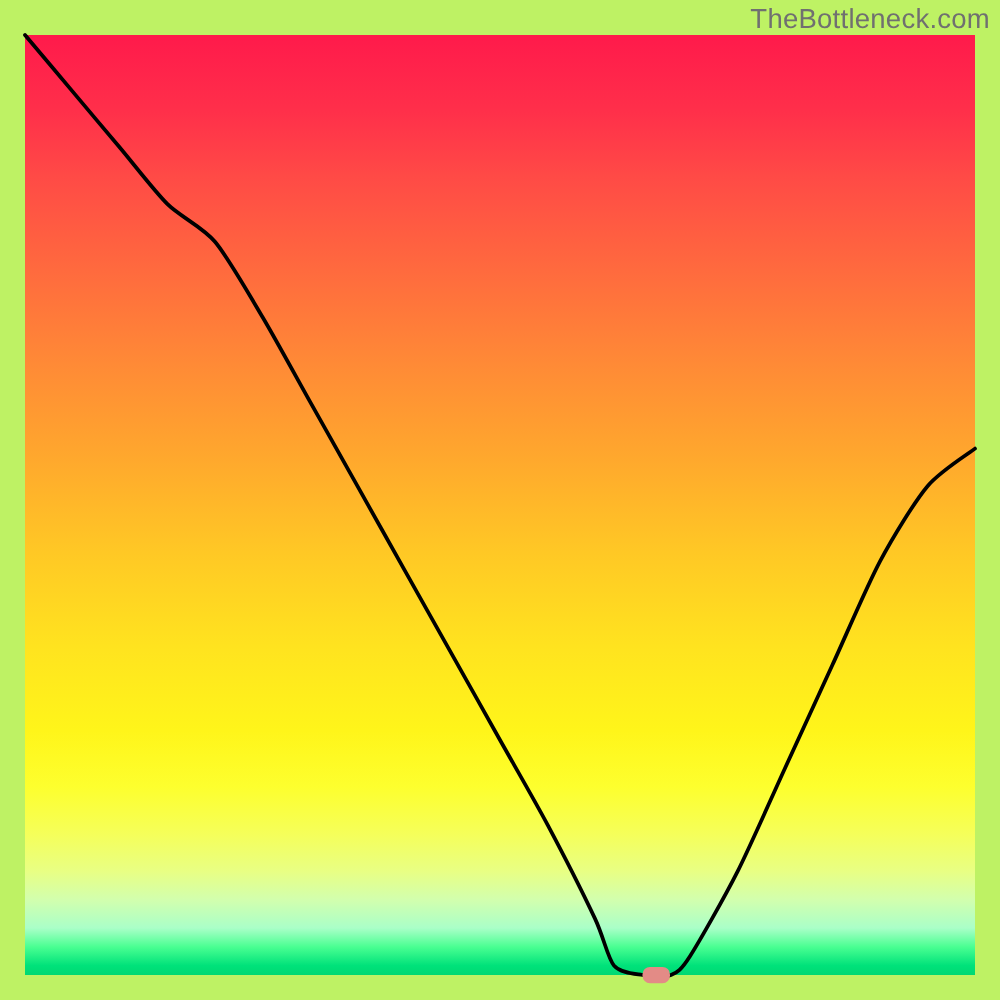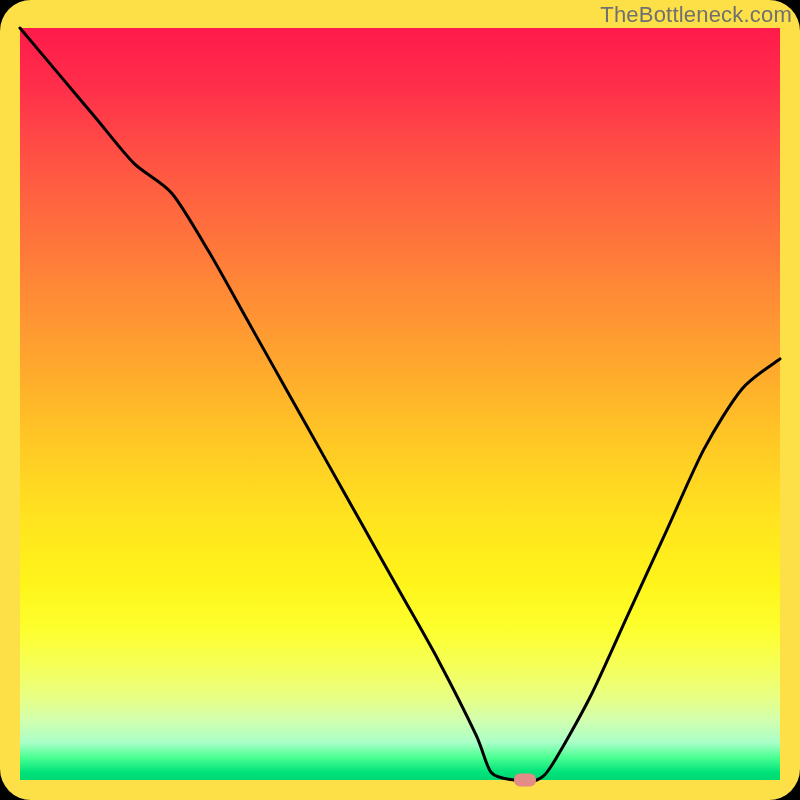--- a/index.html
+++ b/index.html
@@ -8,22 +8,21 @@
     width: 800px;
     height: 800px;
     background: #000;
     overflow: hidden;
     font-family: Arial, Helvetica, sans-serif;
   }
   .frame {
     position: relative;
     width: 800px;
     height: 800px;
-    background: #fde047;
-    border-radius: 31px;
+    background: #bef264;
   }
   .watermark {
     position: absolute;
     top: 2px;
     right: 8px;
     color: #707070;
     font-size: 22px;
     font-weight: 500;
     letter-spacing: 0.2px;
     z-index: 5;

